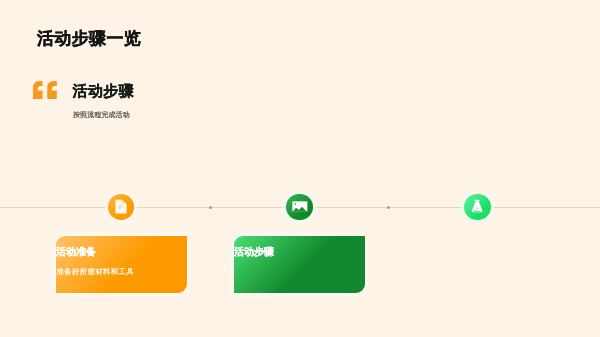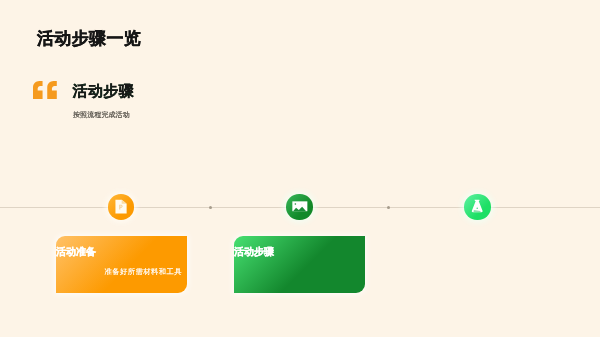--- a/index.html
+++ b/index.html
@@ -28,21 +28,21 @@
        background:#A69C8C;top:205.6px;}
 
   .marker{position:absolute;width:26.2px;height:25.4px;border-radius:50%;top:194.4px;}
   .marker svg{position:absolute;left:0;top:-0.4px;width:26.2px;height:26.2px;}
 
   .card{position:absolute;width:131px;height:57.3px;top:235.6px;
         border-radius:9px 0 9px 0;color:#fff;text-align:left;
         box-shadow:0 0 6px 1px rgba(255,255,255,0.85);}
   .card-title{font-size:10px;font-weight:700;padding-top:12px;line-height:1;-webkit-text-stroke:0.3px #fff;}
   .card-desc{font-size:7.3px;padding-top:10.5px;line-height:1;
-             letter-spacing:0.45px;text-indent:0.45px;margin-left:48px;-webkit-text-stroke:0.18px #fff;}
+             letter-spacing:0.45px;text-indent:0.45px;-webkit-text-stroke:0.18px #fff;}
 </style>
 </head>
 <body>
 
 <div class="slide">
 
   <div class="title">活动步骤一览</div>
 
   <div class="quote">
     <svg viewBox="0 0 234 175" width="23.8" height="18" aria-hidden="true">

